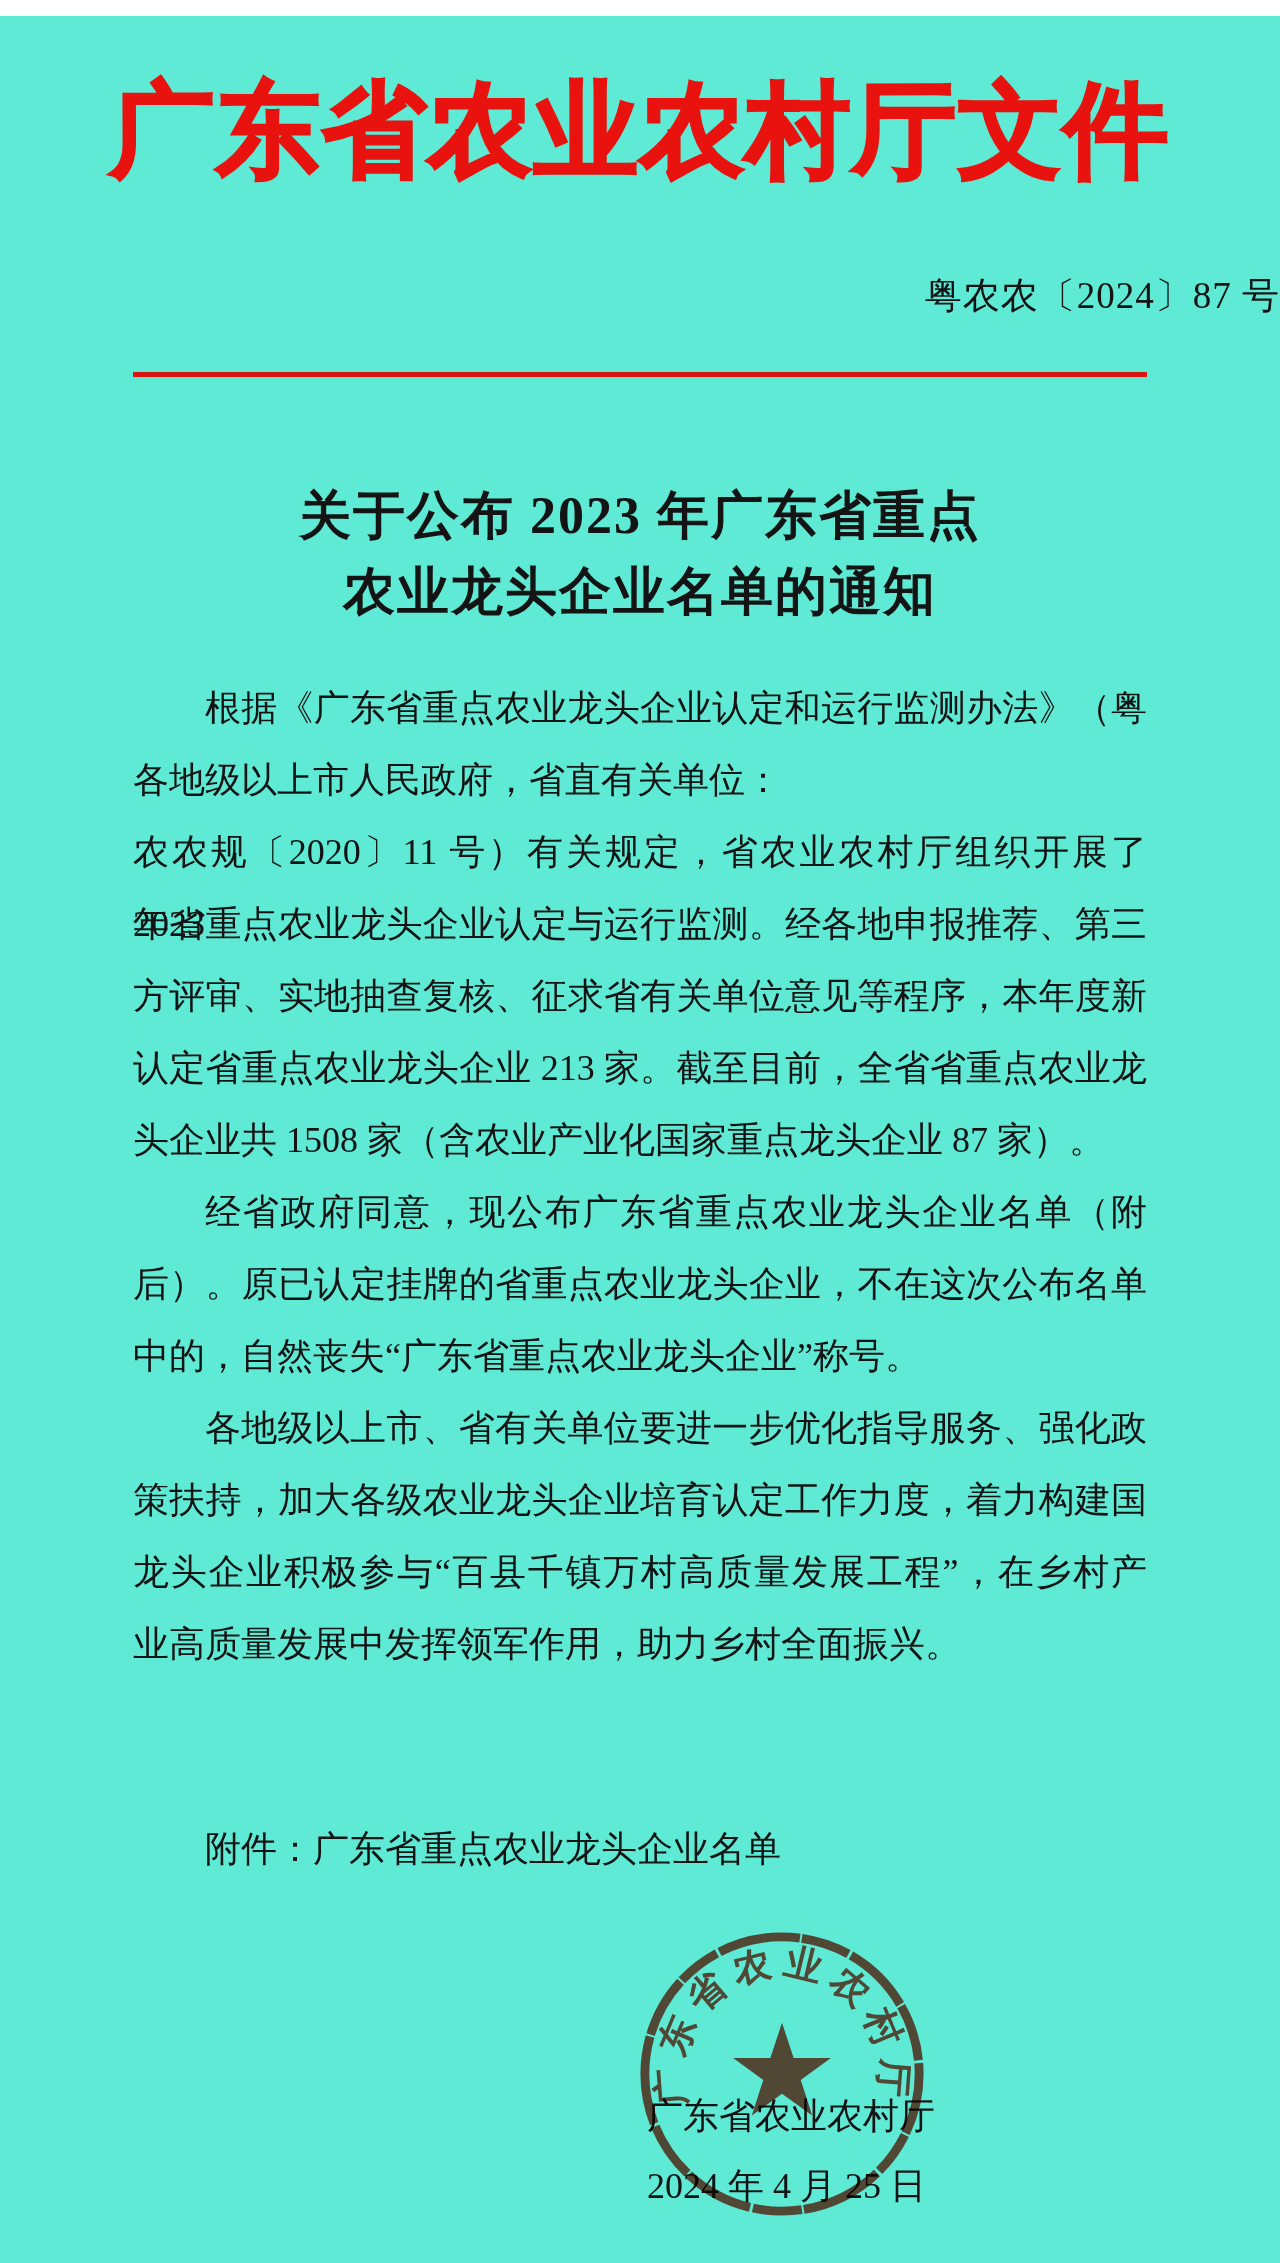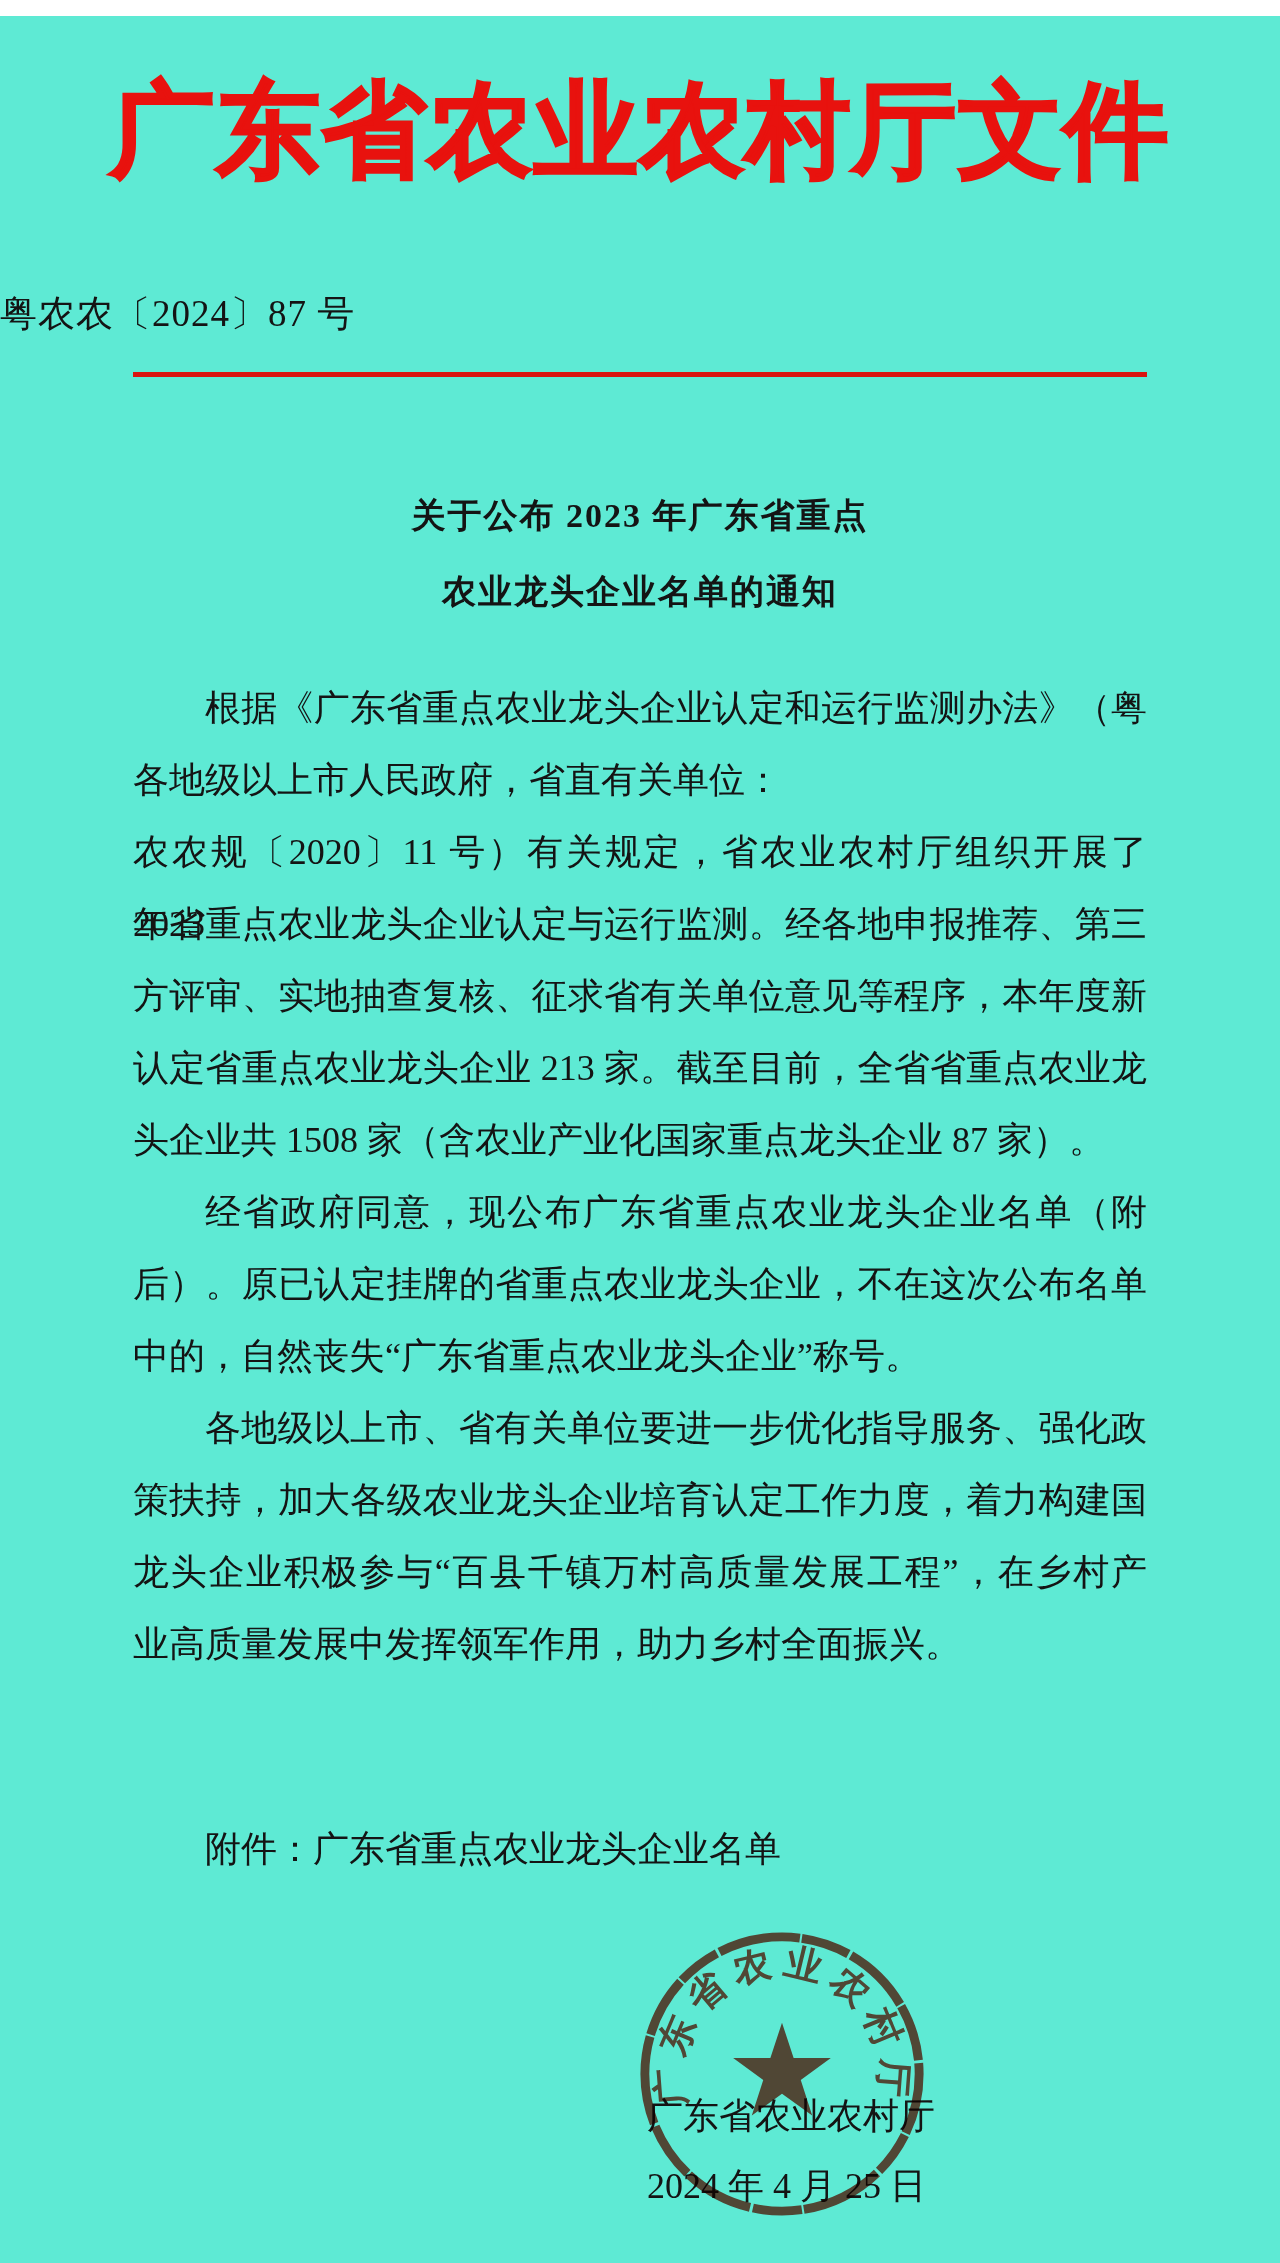--- a/index.html
+++ b/index.html
@@ -17,31 +17,31 @@
     padding-left:28px;
   }
   .hdr{
     position:absolute;top:50px;left:0;width:1280px;
     text-align:center;color:var(--header-red);
     font-size:104px;font-weight:900;line-height:1.25;
     -webkit-text-stroke:2.5px var(--header-red);
     letter-spacing:2px;white-space:nowrap;
   }
   .docnum{
-    position:absolute;top:278px;left:0;width:1280px;
-    text-align:left;font-size:37px;line-height:40px;
+    position:absolute;top:260px;left:0;width:1280px;
+    text-align:right;font-size:37px;line-height:40px;
     letter-spacing:1px;
   }
   .redline{
     position:absolute;top:356px;left:133px;width:1014px;height:5px;
     background:var(--separator-red);
   }
   .title{
     position:absolute;top:462px;left:0;width:1280px;
-    text-align:center;font-size:34px;font-weight:700;line-height:76px;
+    text-align:center;font-size:52px;font-weight:700;line-height:76px;
     letter-spacing:2px;
   }
   .bodytext{
     position:absolute;top:656px;left:133px;width:1014px;
     font-size:36px;
   }
   .bline{
     height:72px;line-height:72px;white-space:nowrap;
     box-sizing:border-box;width:1014px;
   }

